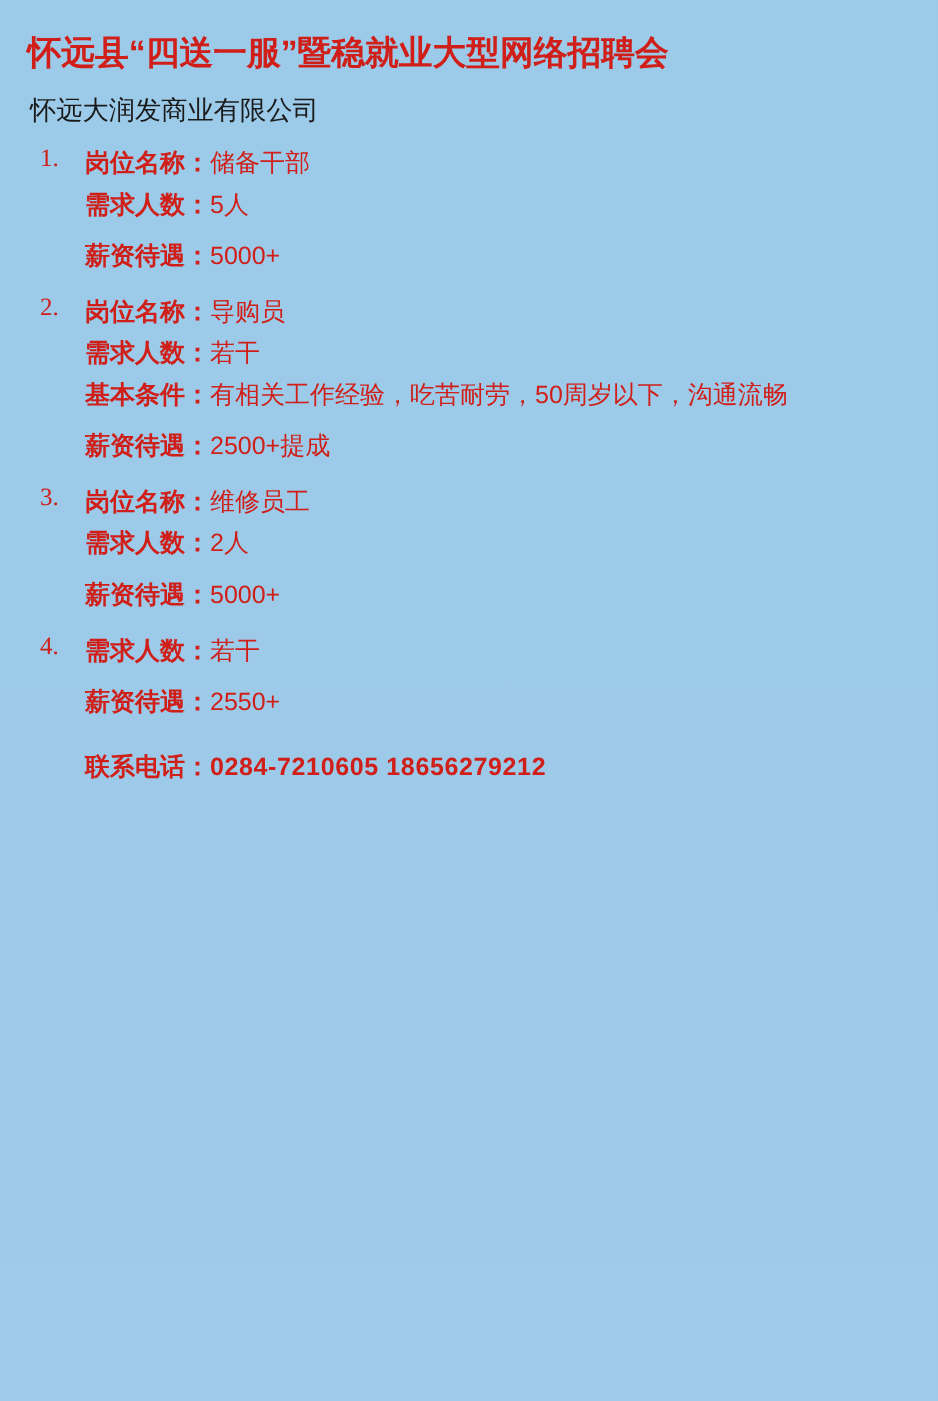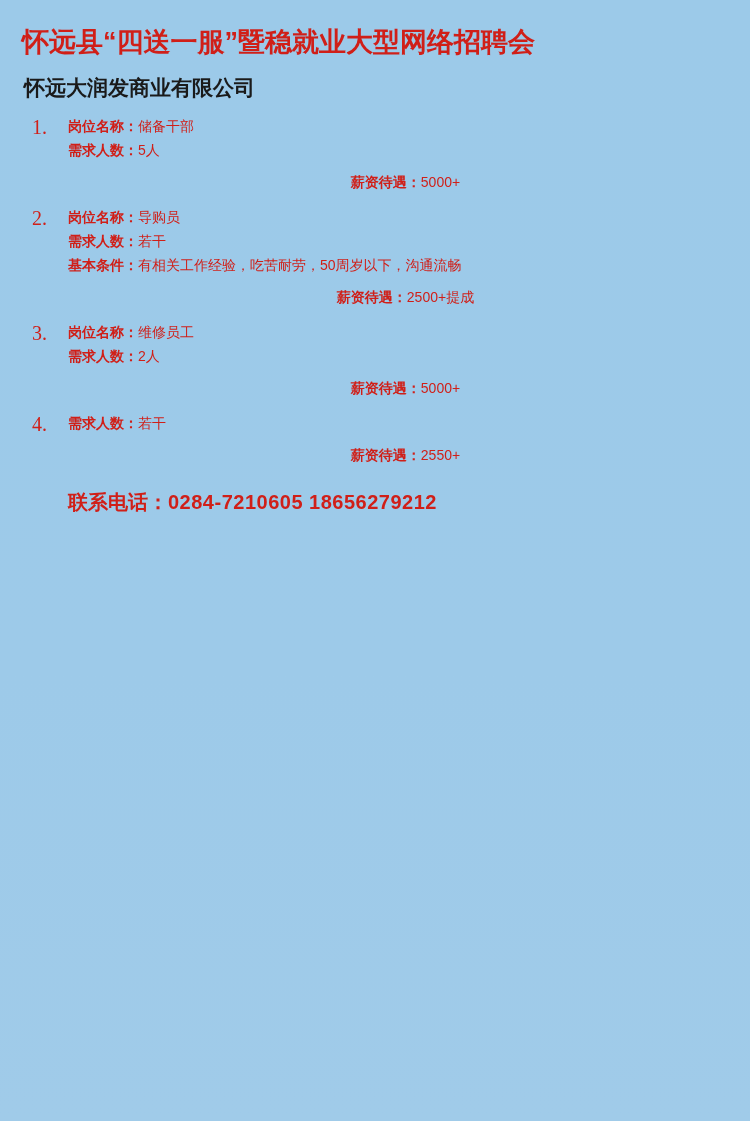--- a/index.html
+++ b/index.html
@@ -25,21 +25,21 @@
     color: #d01f18;
     font-weight: bold;
     font-size: 27px;
     letter-spacing: 0px;
     line-height: 1.2;
     margin: 0 0 16px 0;
     white-space: nowrap;
   }
   .company {
     color: #1a1a1a;
-    font-weight: bold;
+    font-weight: normal;
     font-size: 21px;
     margin: 0 0 14px 2px;
   }
   .jobs {
     margin: 0;
     padding: 0;
     list-style: none;
   }
   .job {
     position: relative;
@@ -50,33 +50,32 @@
     position: absolute;
     left: 10px;
     top: 0;
     color: #d01f18;
     font-size: 20px;
     font-weight: normal;
     font-family: "Liberation Serif", serif;
   }
   .line {
     color: #d01f18;
-    font-size: 14px;
+    font-size: 20px;
     line-height: 1.55;
     margin: 0 0 2px 0;
   }
   .lbl {
     font-weight: bold;
   }
   .val {
     font-weight: normal;
   }
   .line.salary {
     margin-top: 10px;
-    text-align: center;
   }
   .contact {
     color: #d01f18;
     font-size: 20px;
     font-weight: bold;
     margin: 22px 0 0 46px;
   }
   .contact .nums {
     font-weight: bold;
     letter-spacing: 0.5px;

